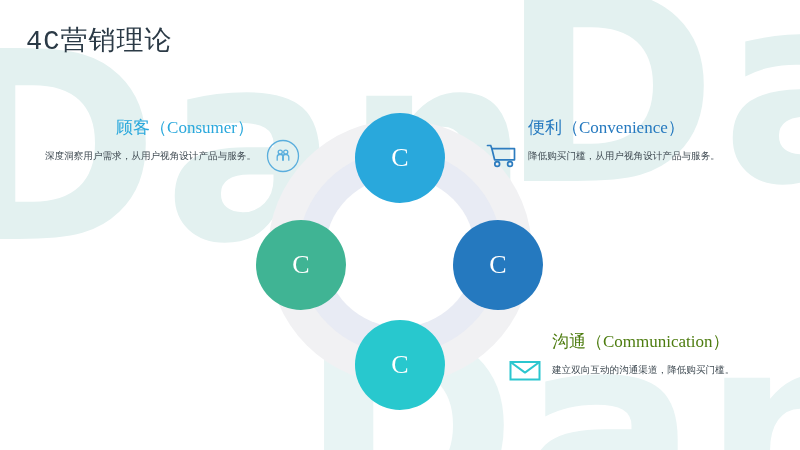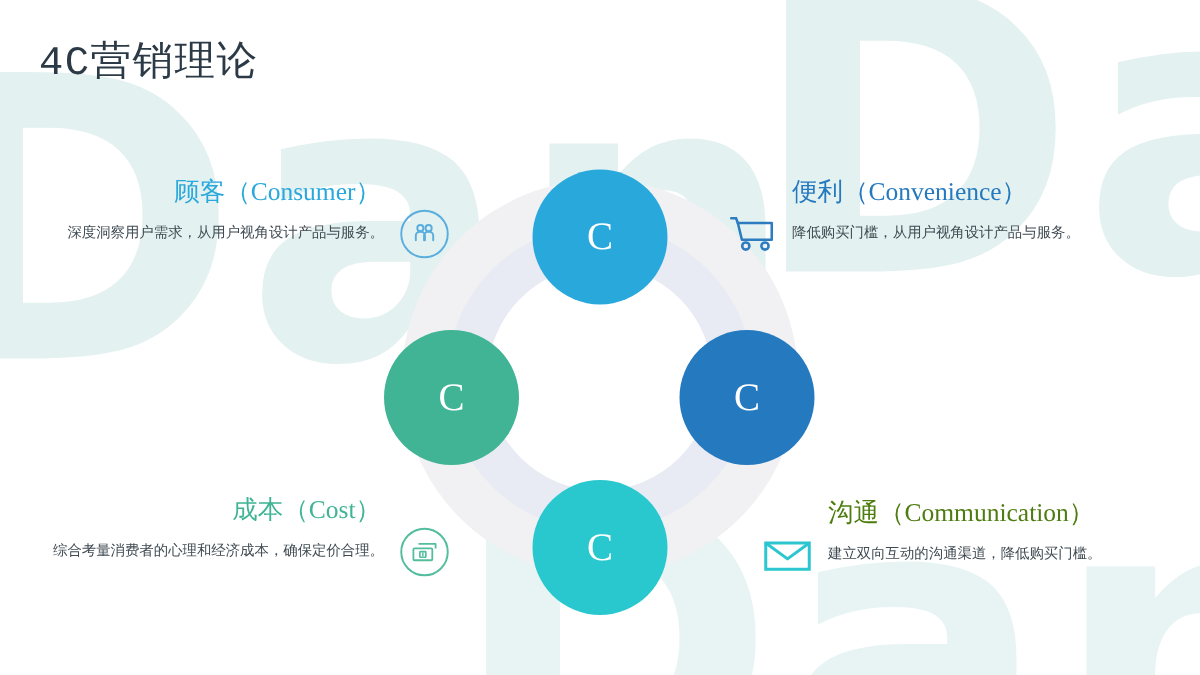--- a/index.html
+++ b/index.html
@@ -203,35 +203,20 @@
           <path d="M3.5 6.5h3.2l1.2 3.2" stroke="#2d7cbf" stroke-width="1.7" stroke-linecap="round"></path>
           <path d="M7.9 9.7h22.6v11.1H10.6z" stroke="#2d7cbf" stroke-width="1.7" stroke-linejoin="round"></path>
           <circle cx="13.2" cy="25" r="2.4" stroke="#2d7cbf" stroke-width="1.7"></circle>
           <circle cx="26" cy="25" r="2.4" stroke="#2d7cbf" stroke-width="1.7"></circle>
         </svg>
       </span>
       <div class="block-body">降低购买门槛，从用户视角设计产品与服务。</div>
     </div>
   </div>
 
-  <div class="block blk-cost">
-    <div class="block-head" id="head-cost" style="color: rgb(64, 180, 148);">成本（Cost）</div>
-    <div class="row" style="justify-content:flex-end;">
-      <div class="block-body">综合考量消费者的心理和经济成本，确保定价合理。</div>
-      <span class="ico">
-        <svg viewBox="0 0 34 34" width="34" height="34" fill="none">
-          <circle cx="17" cy="17" r="15.5" stroke="#53bd9d" stroke-width="1.3"></circle>
-          <path d="M13 11.6h11.4v3.1" stroke="#53bd9d" stroke-width="1.2" stroke-linejoin="round"></path>
-          <rect x="9.6" y="14.6" width="12.6" height="7.9" rx="0.7" stroke="#53bd9d" stroke-width="1.2"></rect>
-          <rect x="13.9" y="16.7" width="4" height="3.8" rx="0.4" stroke="#53bd9d" stroke-width="1.1"></rect>
-          <path d="M15.9 17.4v2.4" stroke="#53bd9d" stroke-width="1"></path>
-        </svg>
-      </span>
-    </div>
-  </div>
 
   <div class="block blk-communication">
     <div class="block-head" id="head-communication" style="color: #4d7c0f;">沟通（Communication）</div>
     <div class="row">
       <span class="ico">
         <svg viewBox="0 0 34 34" width="34" height="34" fill="none">
           <rect x="2.5" y="9" width="29" height="17.5" stroke="#2bc6cf" stroke-width="2"></rect>
           <path d="M2.5 9 17 19.6 31.5 9" stroke="#2bc6cf" stroke-width="2" stroke-linejoin="round"></path>
         </svg>
       </span>

